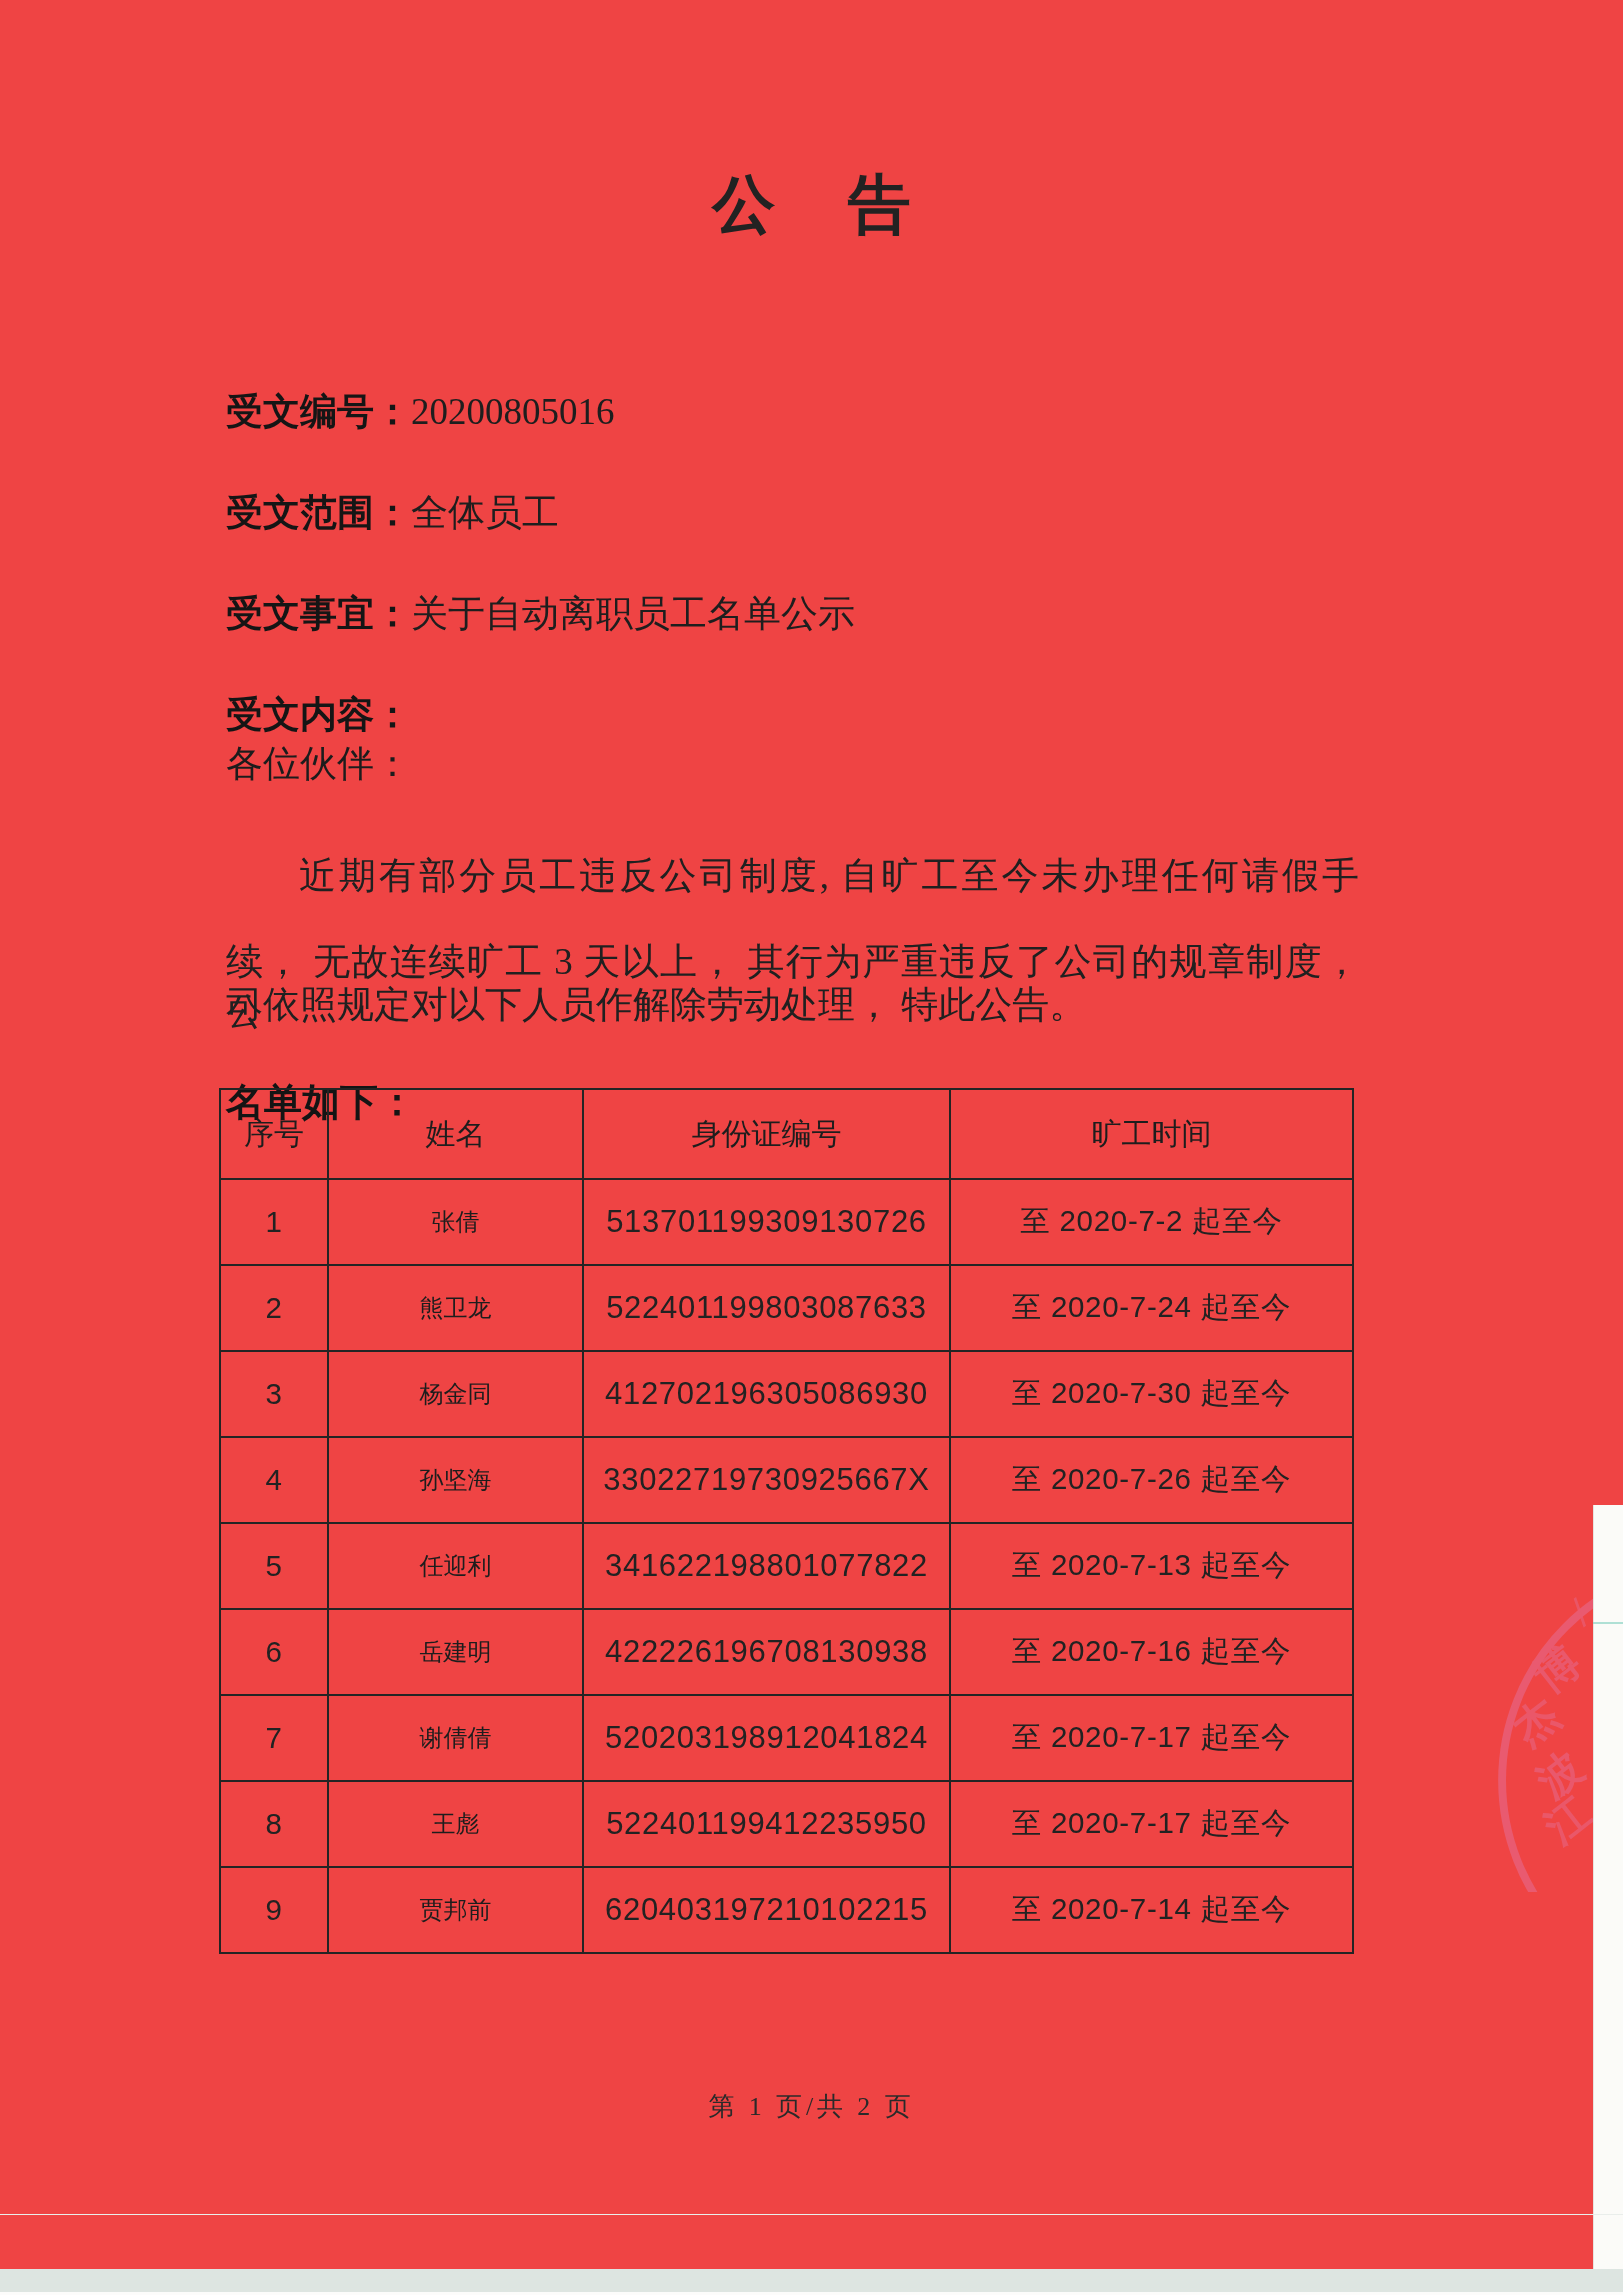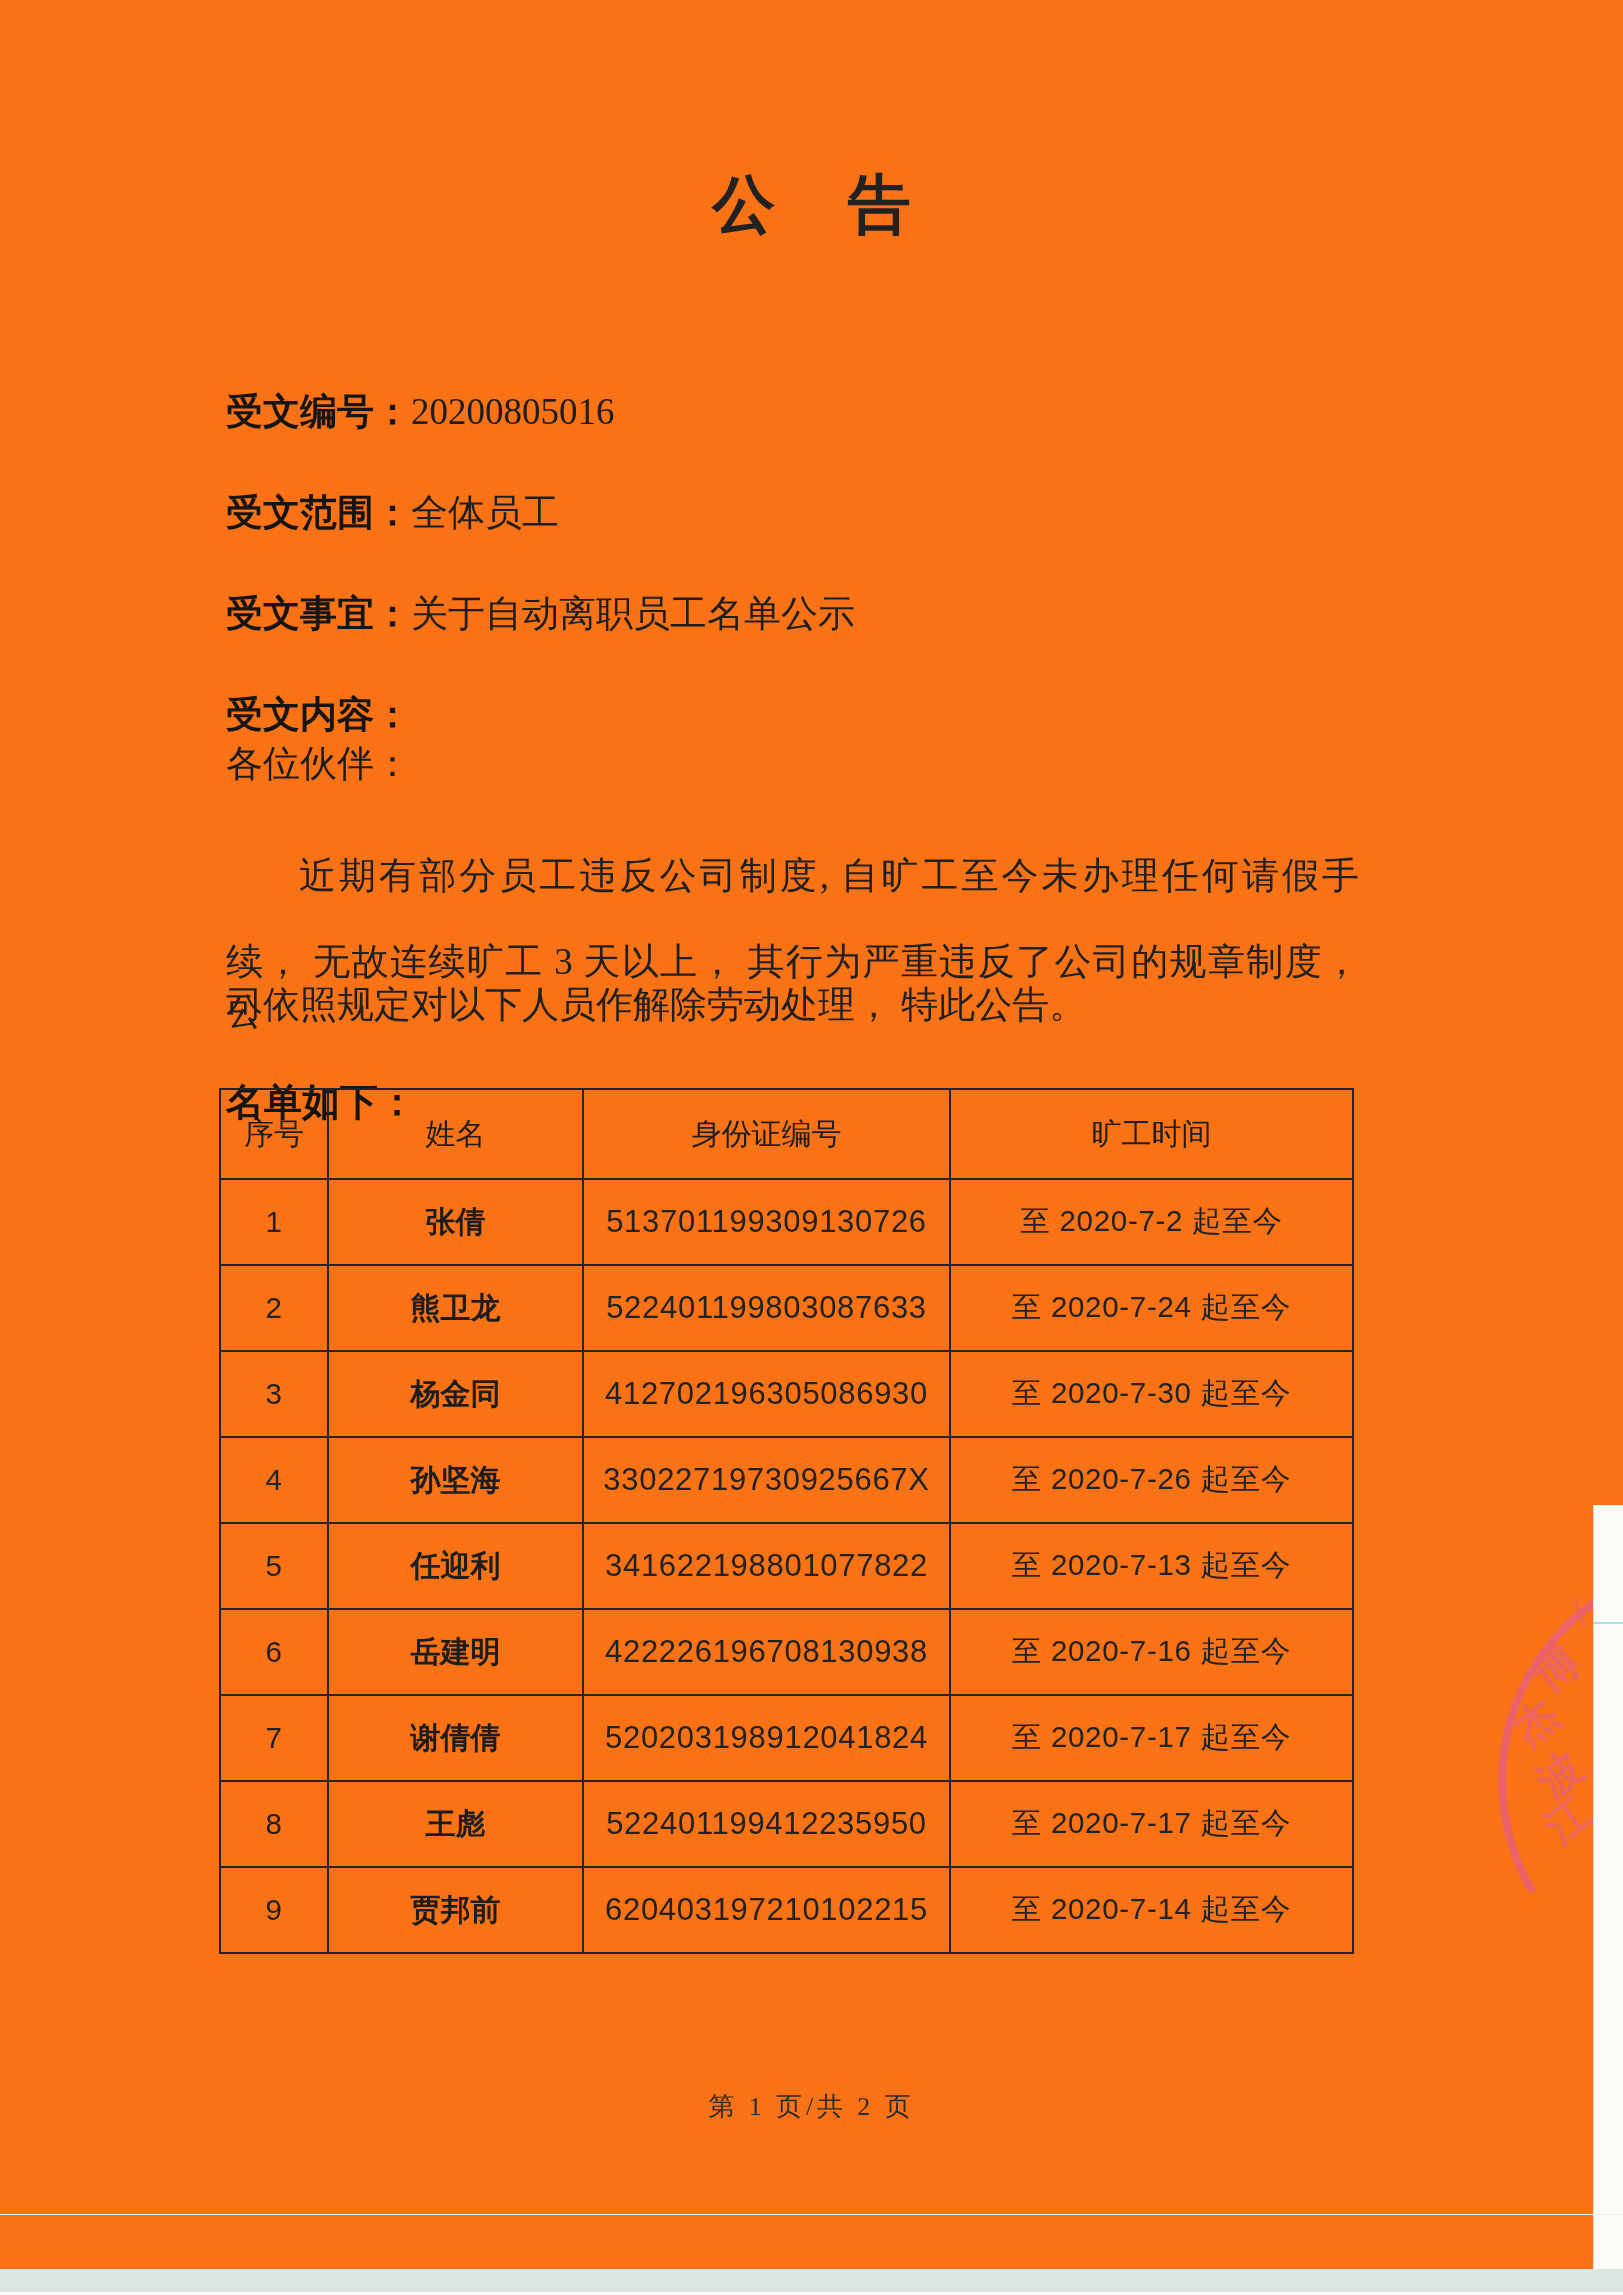--- a/index.html
+++ b/index.html
@@ -1,19 +1,19 @@
 <!DOCTYPE html>
 <html style="font-size:10.5px"><head>
 <meta charset="utf-8">
 <style>
   html,body { margin:0; padding:0; background:#ffffff; }
   .page {
     position:relative;
     width:1623px; height:2295px;
-    background:#f97316;
+    background:#ef4444;
     overflow:hidden;
     font-family:"Liberation Serif", serif;
     color:#1c1c1c;
   }
 
   
   .doc-title {
     position:absolute; top:162px; left:0; width:1623px;
     text-align:center;
     font-size:63px; font-weight:700;
@@ -63,21 +63,21 @@
     padding:0; font-weight:400;
     overflow:hidden; white-space:nowrap;
   }
   .emp-table thead tr { height:90px;border-radius:31px; }
   .emp-table tbody tr { height:86px; }
   .emp-table td.num, .emp-table td.idno, .emp-table td.dur {
     font-family:"Liberation Sans", sans-serif;
     font-size:29.5px; letter-spacing:0.7px; color:#222;
   }
   .emp-table td.idno { font-size:31px; }
-  .emp-table td.name { font-size:30px;font-weight:bold; }
+  .emp-table td.name { font-size:24px; }
 
   
   .page-footer {
     position:absolute; top:2089px; left:0; width:1623px;
     text-align:center; font-size:26px; color:#2a2a2a;
     letter-spacing:3.9px;
   }
 
   
   .stamp-box {

